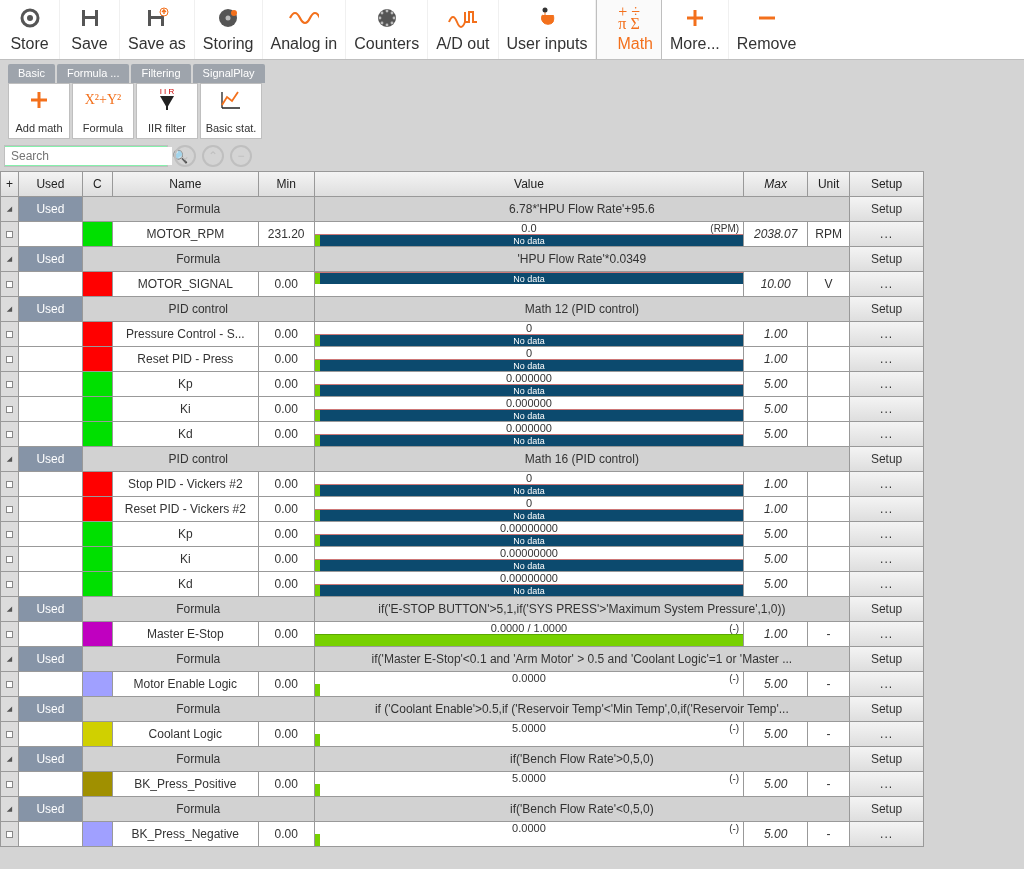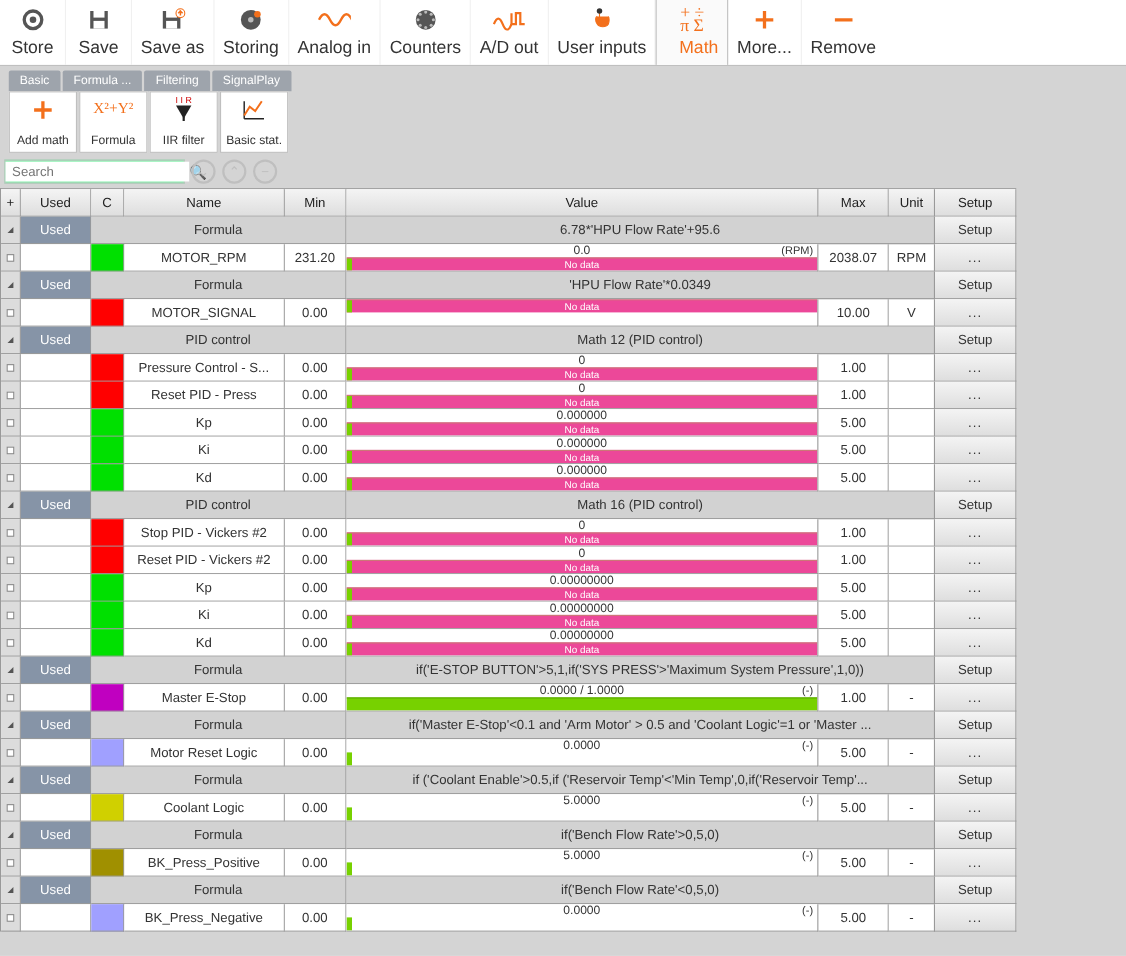--- a/index.html
+++ b/index.html
@@ -32,21 +32,21 @@
 
 .grid { width: 924px; background: #fff; border-top: 1px solid #999; border-left: 1px solid #999; }
 .row { display: flex; height: 25px; }
 .cell { border-right: 1px solid #999; border-bottom: 1px solid #999; display: flex; align-items: center; justify-content: center; overflow: hidden; white-space: nowrap; background: #fff; }
 .col-expand { width: 18px; background: #dcdcdc; cursor: pointer; }
 .col-used   { width: 64px; }
 .col-color  { width: 30px; }
 .col-name   { width: 146px; }
 .col-min    { width: 56px; }
 .col-value  { width: 430px; position: relative; }
-.col-max    { width: 64px; }
+.col-max    { width: 64px; font-style: italic; }
 .col-unit   { width: 42px; }
 .col-setup  { width: 74px; }
 
 
 .hdr .cell { background: linear-gradient(#f4f4f4,#dedede); color: #222; font-weight: 400; cursor: pointer; }
 .hdr .col-expand { background: linear-gradient(#f4f4f4,#dedede); }
 
 
 .grp .col-used { background: #8694a7; color: #fff; }
 .grp .col-name { background: #d2d2d2; width: 232px; }
@@ -57,21 +57,21 @@
 
 .dat .col-used { background: #fff; }
 .dat .col-expand span { width: 7px; height: 7px; background: #fff; border: 1px solid #888; display: inline-block; }
 .dat .col-name { padding: 0 4px; }
 .dat .col-setup { background: linear-gradient(#f4f4f4,#dedede); cursor: pointer; letter-spacing: 1px; }
 
 
 .spark { position: absolute; inset: 0; display: flex; flex-direction: column; }
 .spark-top { flex: 1; display: flex; align-items: center; justify-content: center; font-size: 11px; position: relative; }
 .spark-top .rt { position: absolute; right: 4px; bottom: 0; font-size: 10px; }
-.spark-bar { height: 12px; background: #ec4899; border-top: 1px solid #c77; position: relative; }
+.spark-bar { height: 12px; background: #0c4a6e; border-top: 1px solid #c77; position: relative; }
 .spark-bar.green { background: #77d100; border-top: 1px solid #5aa800; }
 .spark-bar .nd { position: absolute; inset: 0; display: flex; align-items: center; justify-content: center; font-size: 9px; color: #fff; }
 .spark-bar .lead { position: absolute; left: 0; top: 0; bottom: 0; width: 5px; background: #77d100; }
 
 
 svg { display: block; }
 </style>
 </head>
 <body>
 
@@ -607,21 +607,21 @@
     <div class="cell col-name">Formula</div>
     <div class="cell col-value">if('Master E-Stop'&lt;0.1 and 'Arm Motor' &gt; 0.5 and 'Coolant Logic'=1 or 'Master ...</div>
     <div class="cell col-setup">Setup</div>
   </div>
     <div class="row dat">
       <div class="cell col-expand">
         <span></span>
       </div>
       <div class="cell col-used"></div>
       <div class="cell col-color" style="background:#a0a0ff"></div>
-      <div class="cell col-name">Motor Reset Logic</div>
+      <div class="cell col-name">Motor Enable Logic</div>
       <div class="cell col-min">0.00</div>
       <div class="cell col-value">
         <div class="spark">
           <div class="spark-top">
             <span>0.0000</span>
             <span class="rt">(-)</span>
           </div>
           <div class="spark-bar" style="background:transparent;border:none">
             <span class="lead"></span>
           </div>

